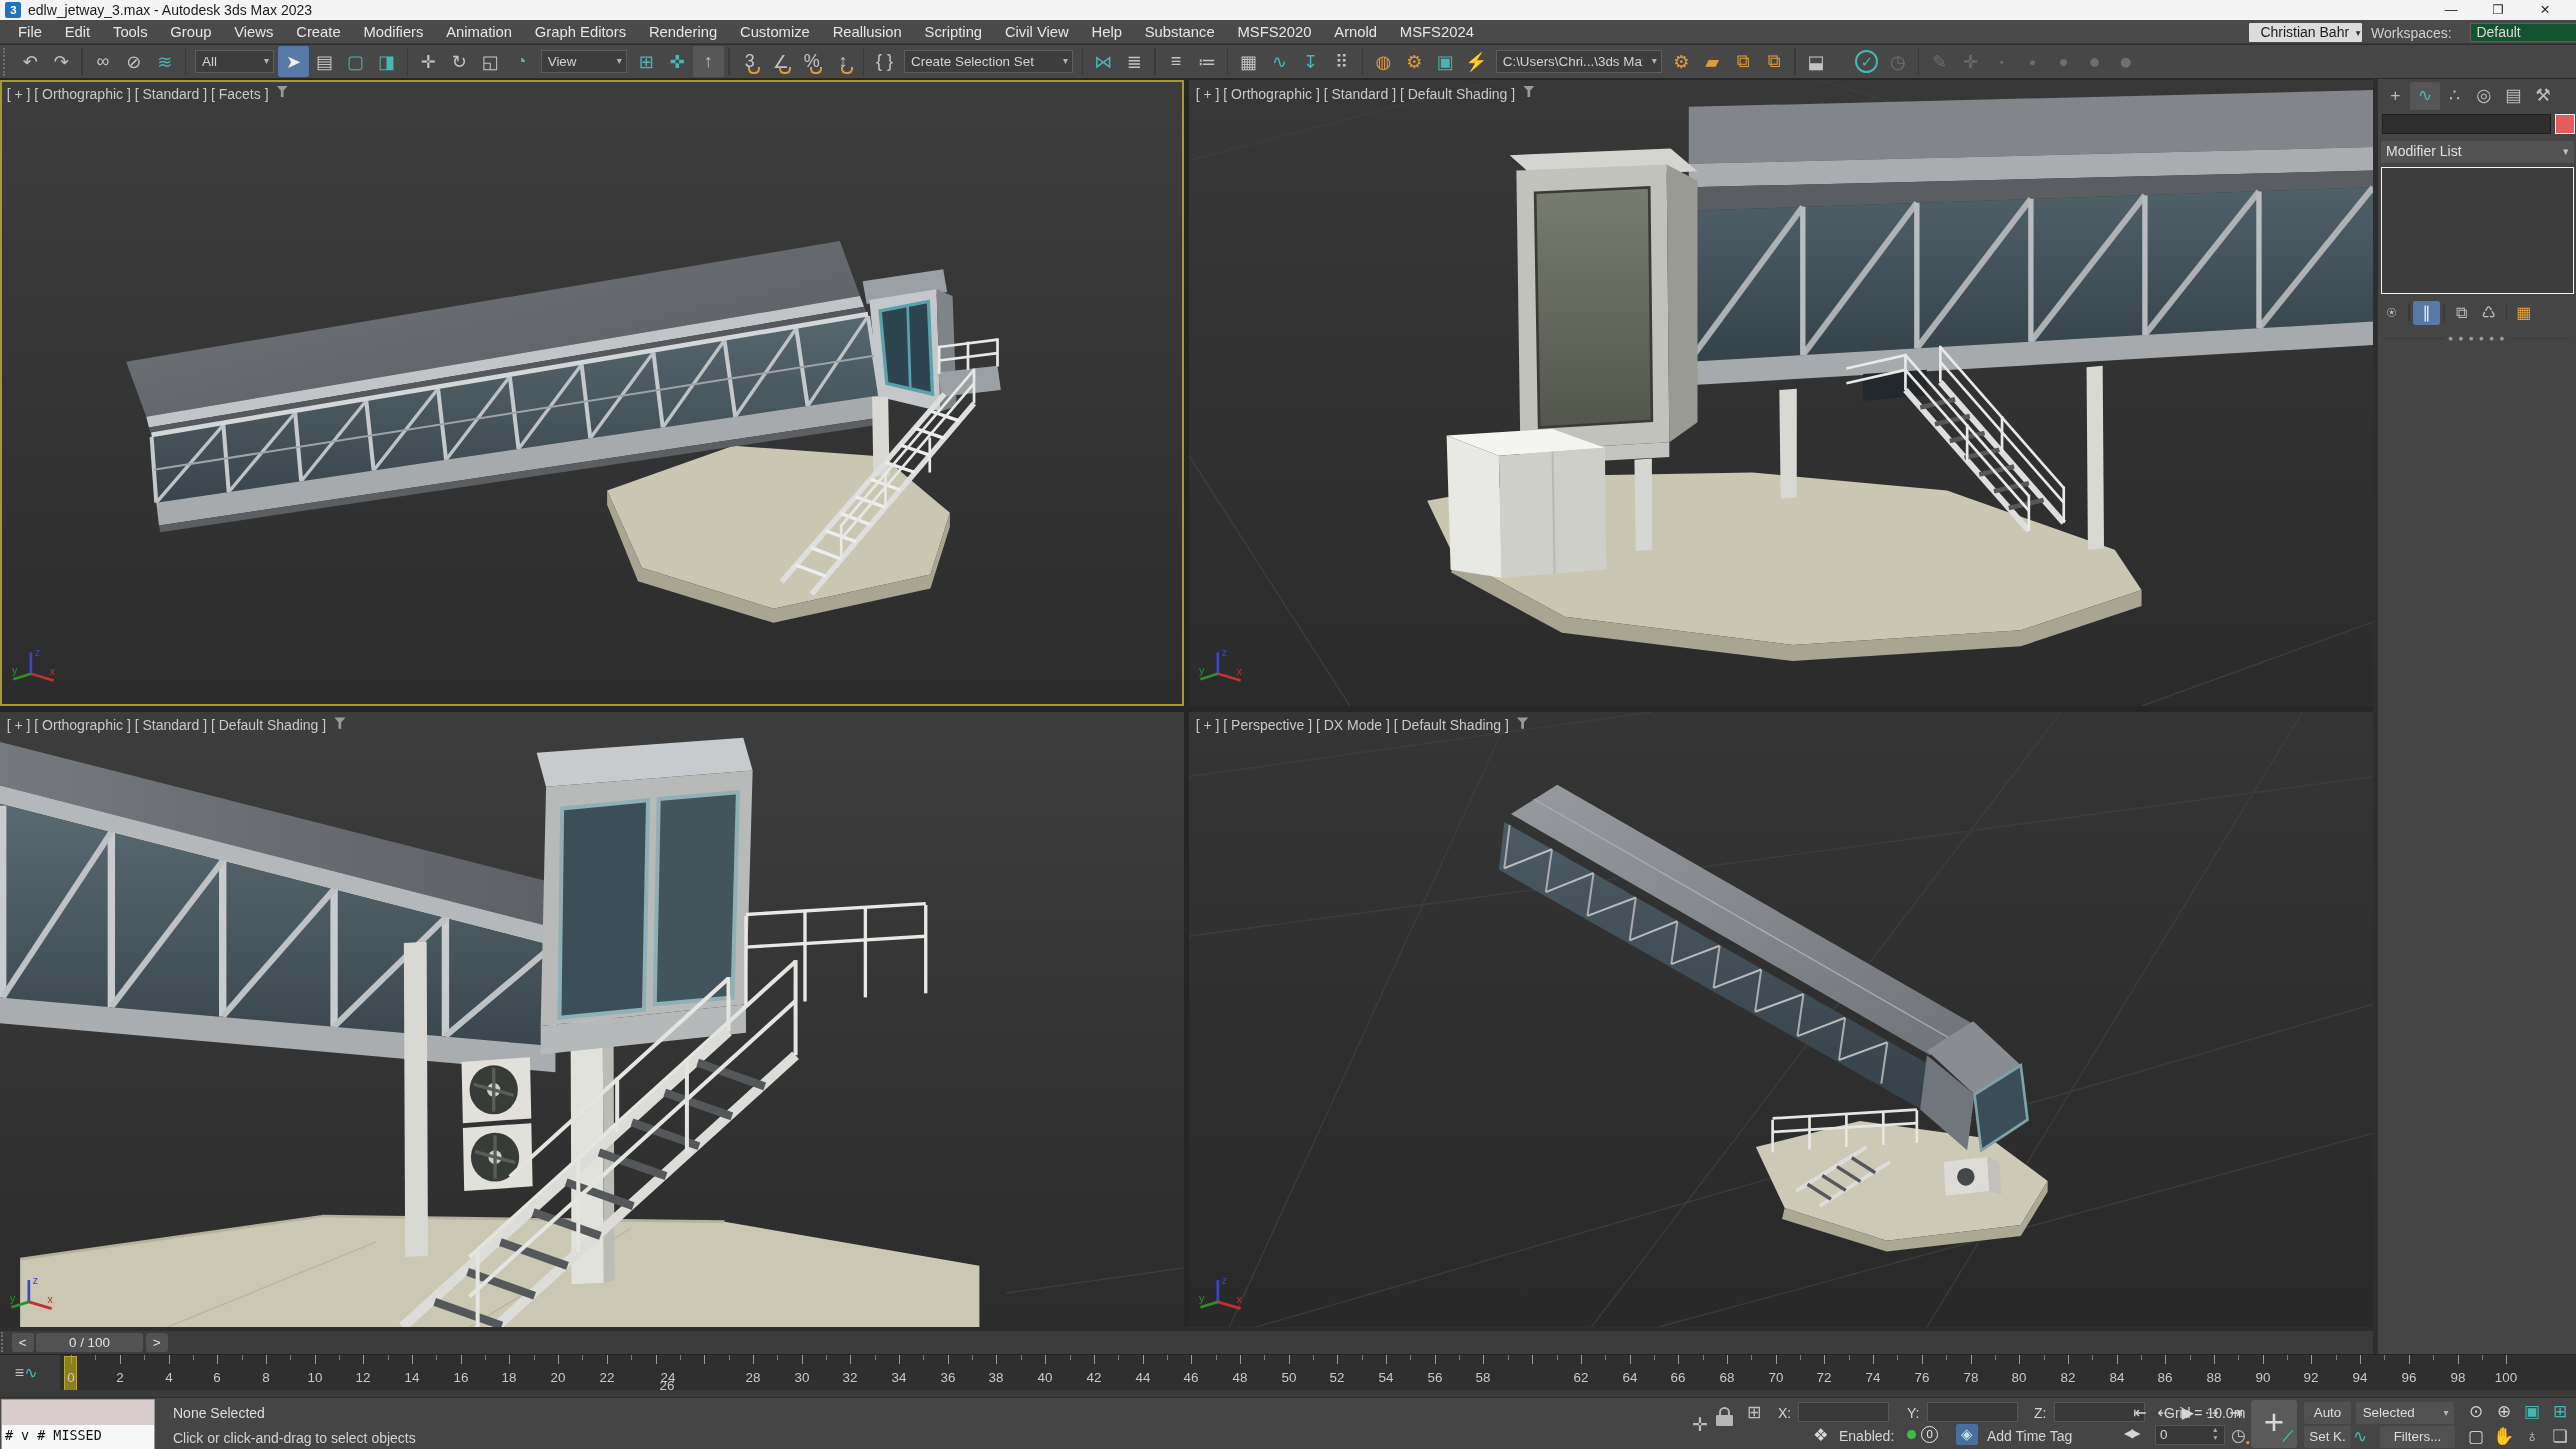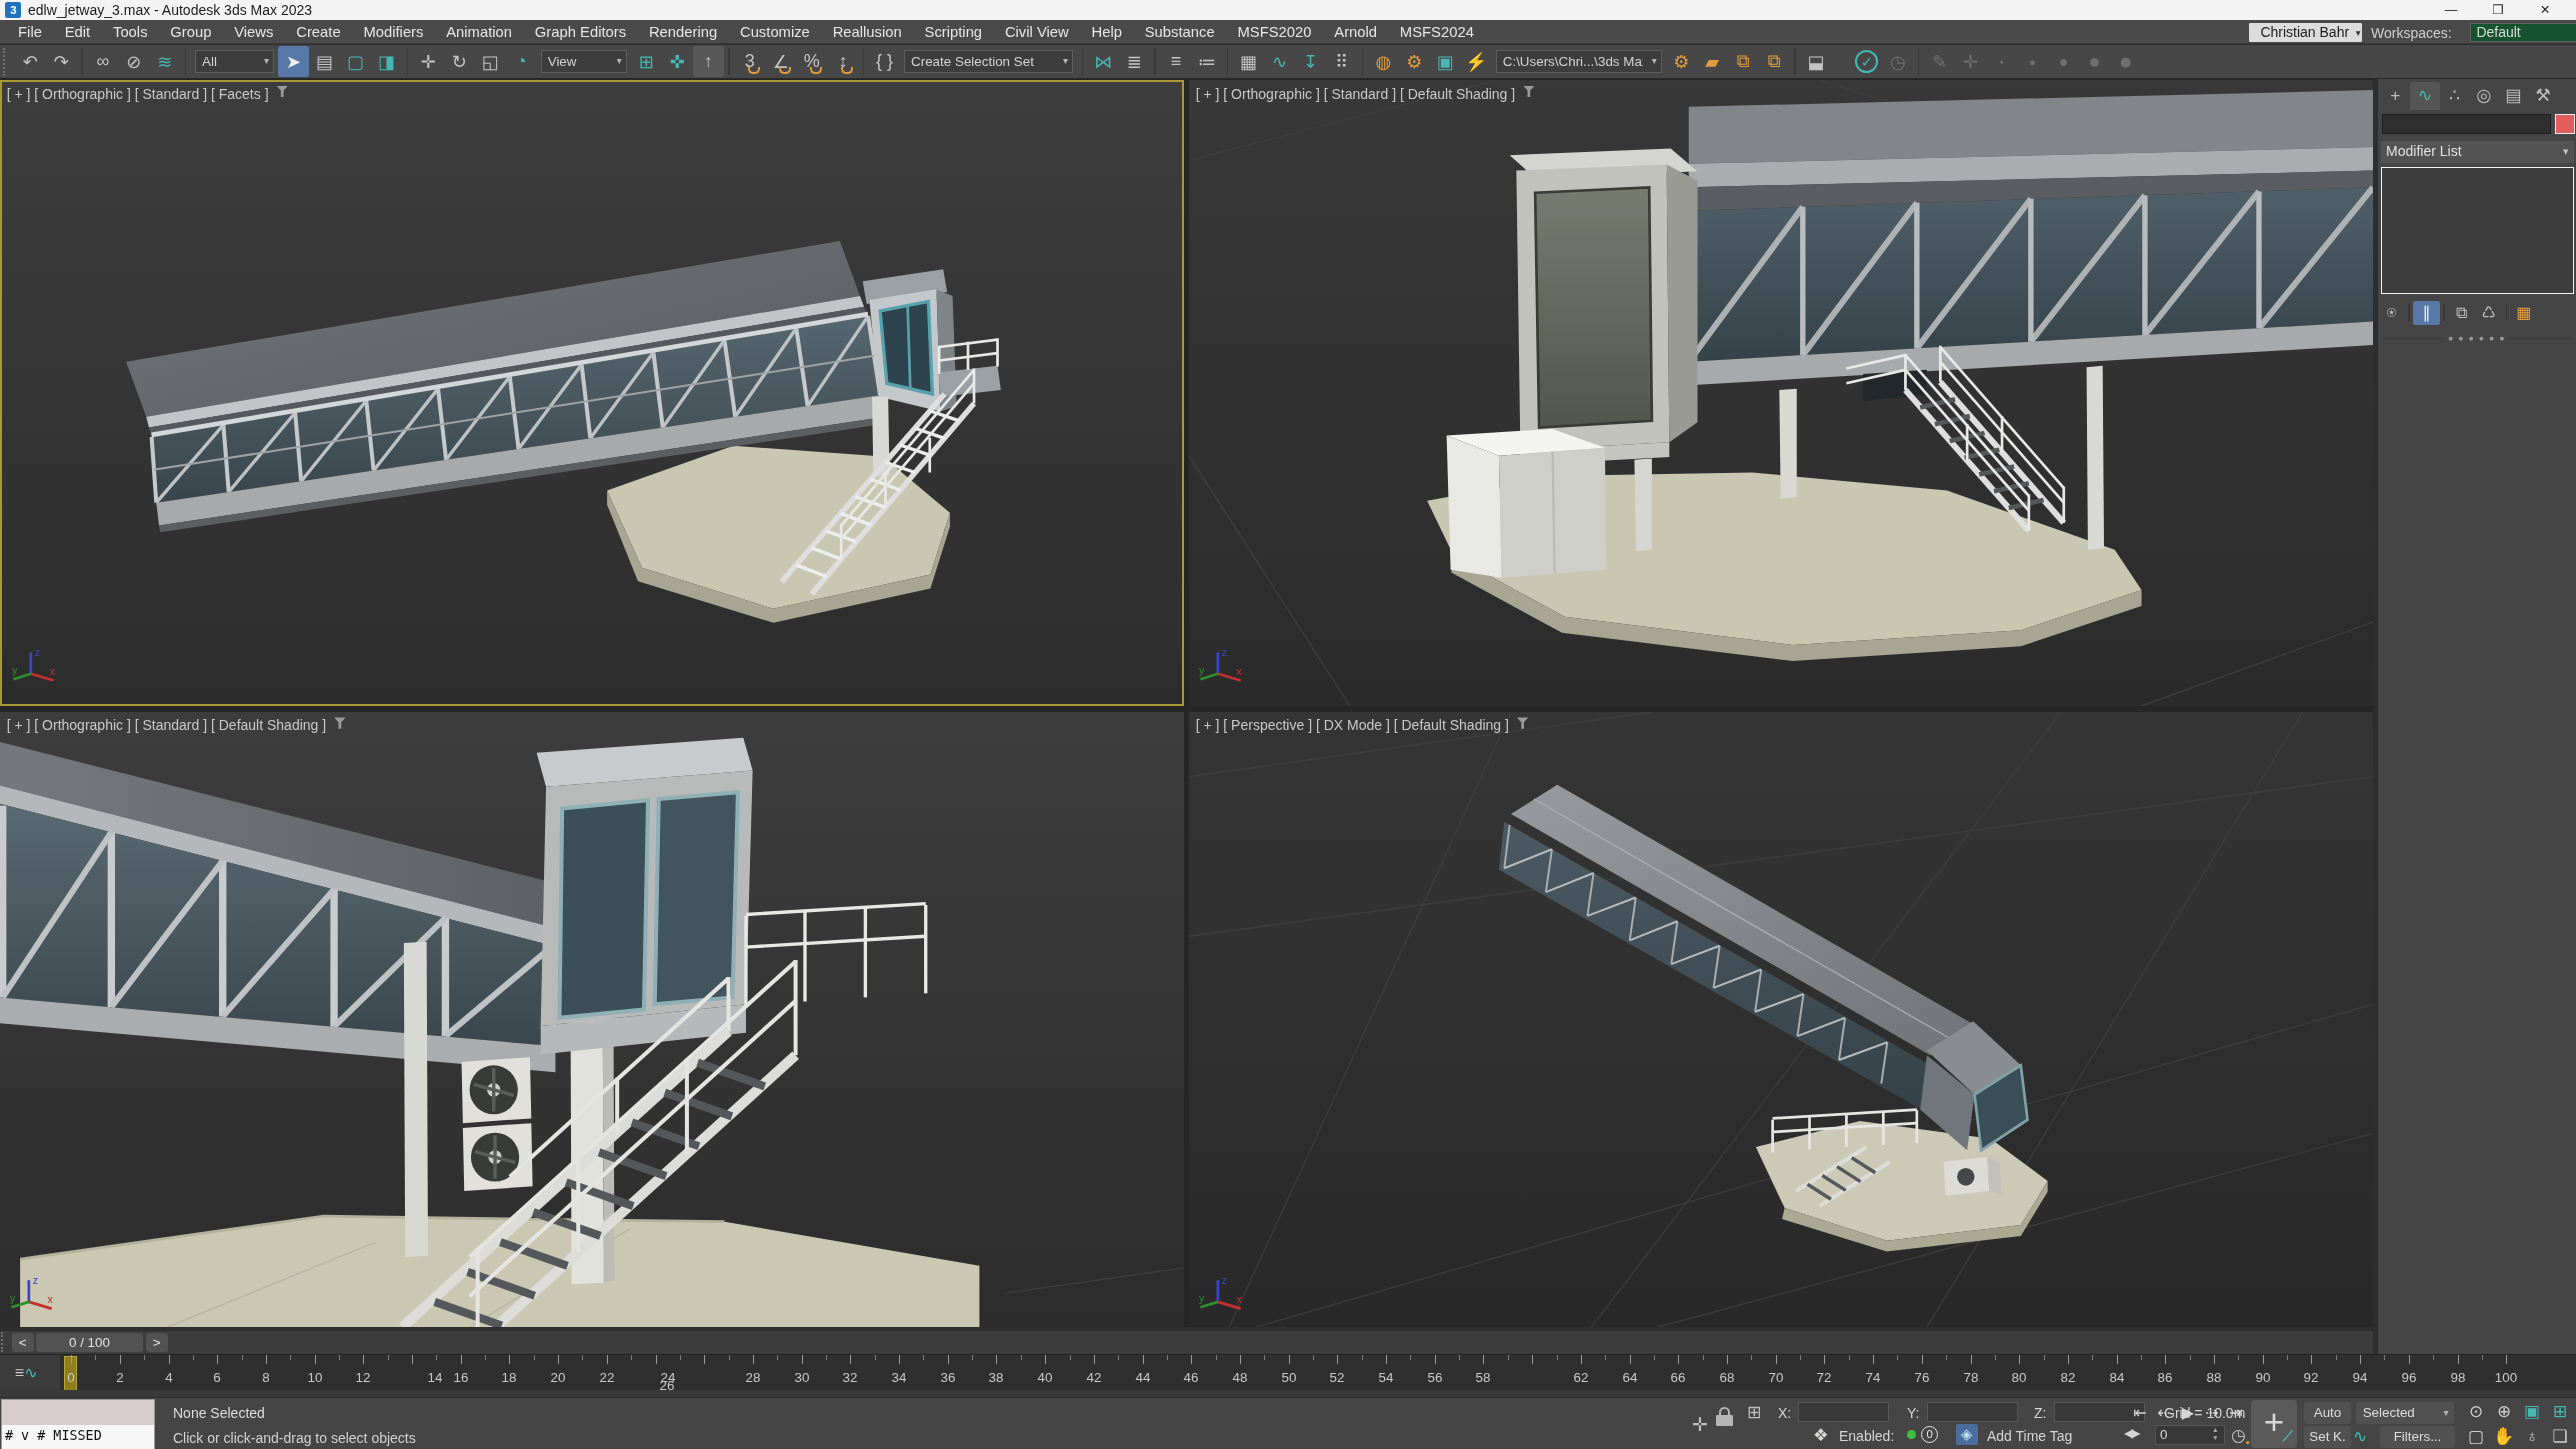--- a/index.html
+++ b/index.html
@@ -854,21 +854,21 @@
       <div class="tick major" style="left: 266px;"></div>
       <div class="tick-label" style="left: 266px;">8</div>
       <div class="tick minor" style="left: 290px;"></div>
       <div class="tick major" style="left: 315px;"></div>
       <div class="tick-label" style="left: 315px;">10</div>
       <div class="tick minor" style="left: 339px;"></div>
       <div class="tick major" style="left: 363px;"></div>
       <div class="tick-label" style="left: 363px;">12</div>
       <div class="tick minor" style="left: 388px;"></div>
       <div class="tick major" style="left: 412px;"></div>
-      <div class="tick-label" style="left: 435px;">14</div>
+      <div class="tick-label" style="left: 412px;">14</div>
       <div class="tick minor" style="left: 436px;"></div>
       <div class="tick major" style="left: 461px;"></div>
       <div class="tick-label" style="left: 461px;">16</div>
       <div class="tick minor" style="left: 485px;"></div>
       <div class="tick major" style="left: 509px;"></div>
       <div class="tick-label" style="left: 509px;">18</div>
       <div class="tick minor" style="left: 534px;"></div>
       <div class="tick major" style="left: 558px;"></div>
       <div class="tick-label" style="left: 558px;">20</div>
       <div class="tick minor" style="left: 582px;"></div>

